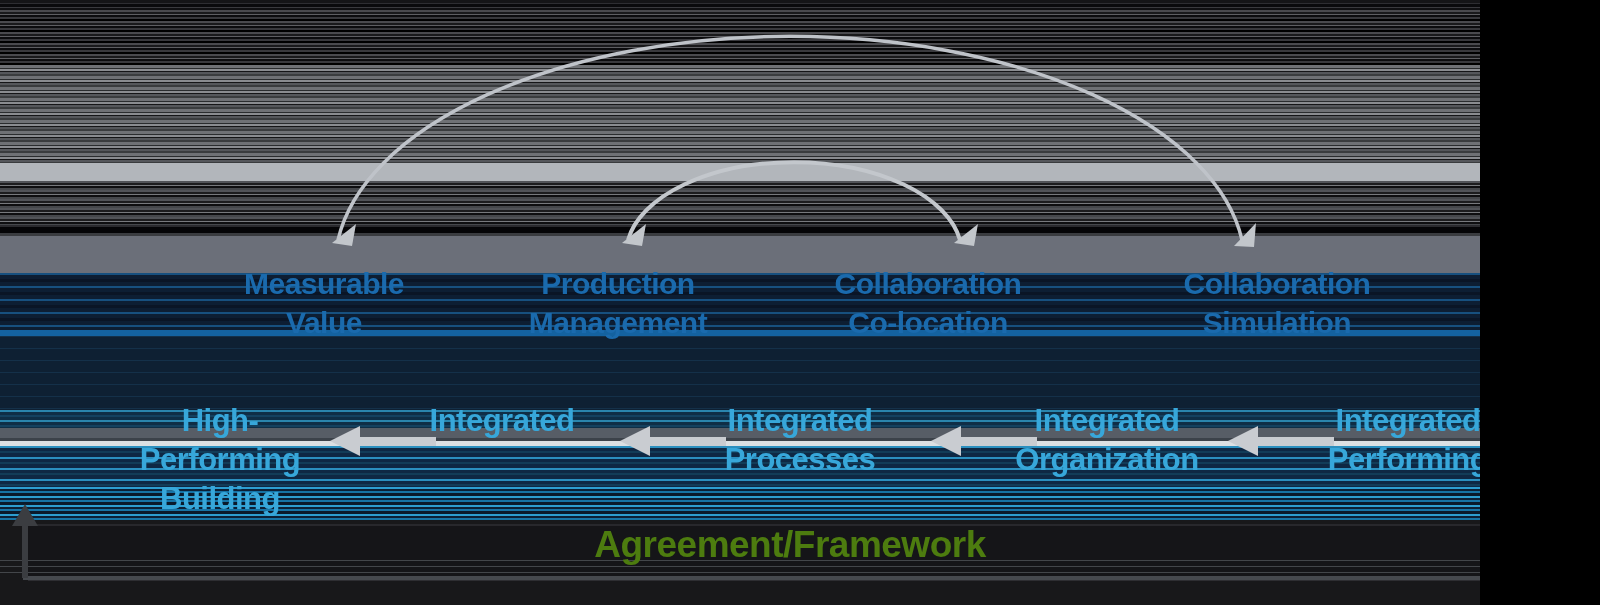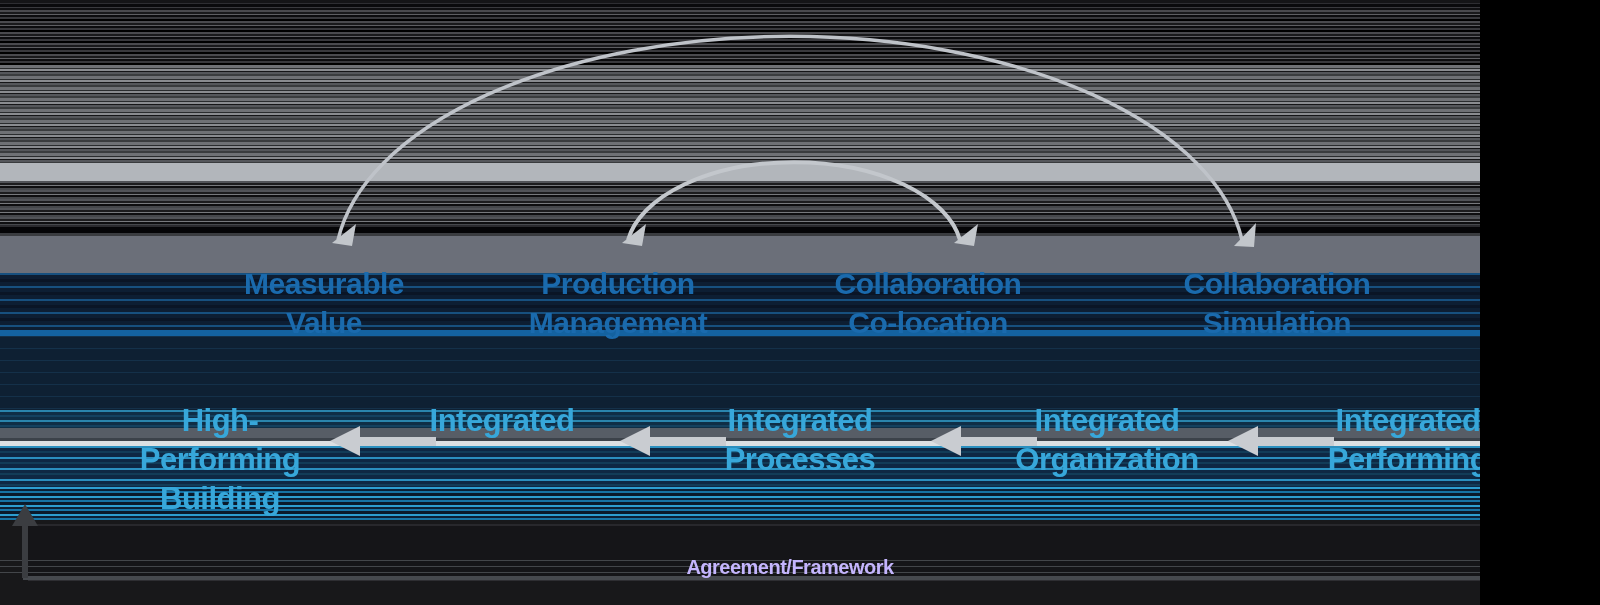--- a/index.html
+++ b/index.html
@@ -26,21 +26,21 @@
   .band-o{top:487px;height:33px;background:repeating-linear-gradient(180deg,#2d9dd0 0 2px,#0c2036 2px 4px,#1673a5 4px 6px,#0a1a2c 6px 9px);}
   .band-p{top:520px;height:85px;background:#18181a;}
   .bracket-box{position:absolute;left:28px;top:524px;width:1537px;height:53px;background:#151518;border-top:2px solid #28282c;border-bottom:2px solid #2e2e32;}
   .smear-lines{position:absolute;left:0;top:560px;width:1600px;height:16px;background:repeating-linear-gradient(180deg,#43464a 0 1px,rgba(0,0,0,0) 1px 6px);}
   
   #overlay{position:absolute;left:0;top:0;z-index:5;}
   
   .label{position:absolute;transform:translateX(-50%);text-align:center;font-weight:bold;white-space:nowrap;z-index:6;letter-spacing:-0.5px;}
   .top-label{color:#1a6aad;font-size:30px;line-height:39px;top:264px;}
   .mid-label{color:#37a7da;font-size:31px;line-height:39px;top:401px;text-align:center;}
-  .bottom-label{color:#c4b5fd;font-size:20px;line-height:32px;top:551px;}
+  .bottom-label{color:#4d7c0f;font-size:37px;line-height:32px;top:529px;}
   .lbl-line{display:block;}
 </style>
 </head>
 <body>
 
 <div id="canvas">
 
   <div class="band band-a"></div>
   <div class="band band-b"></div>
   <div class="band band-c"></div>

